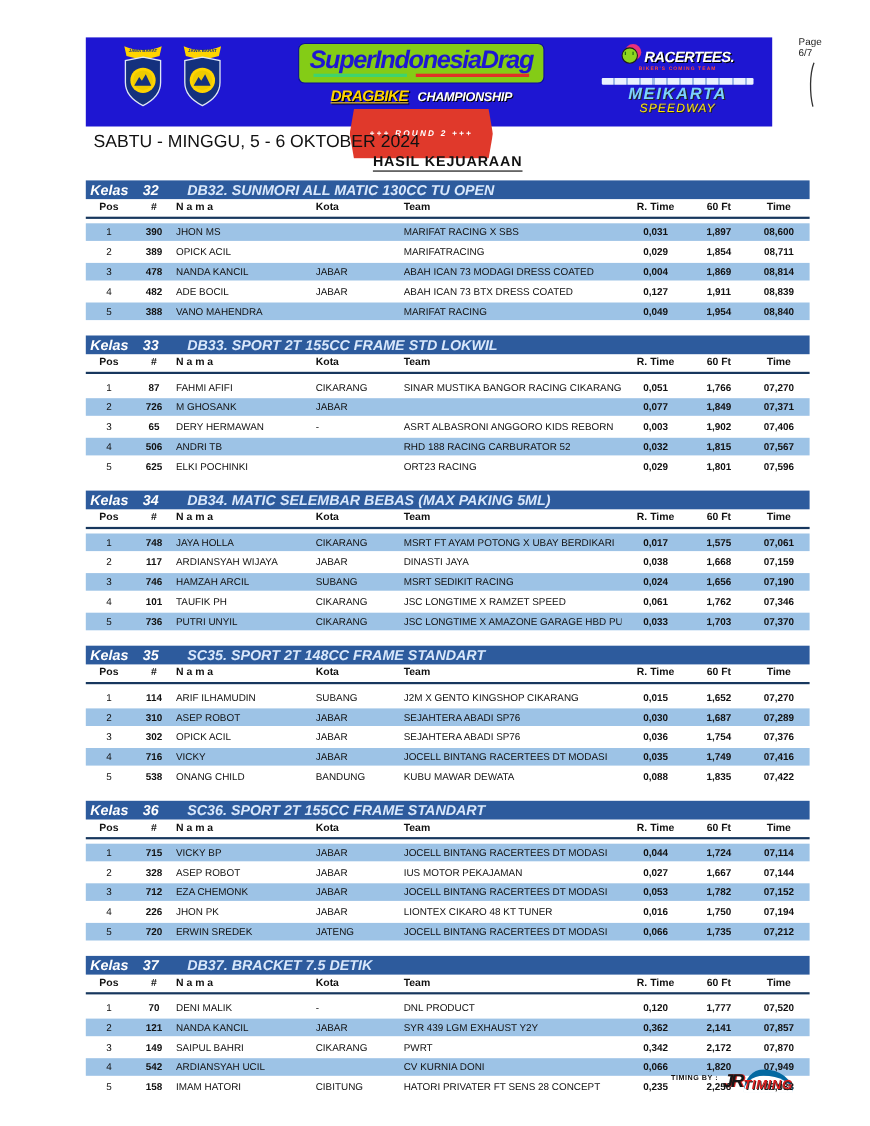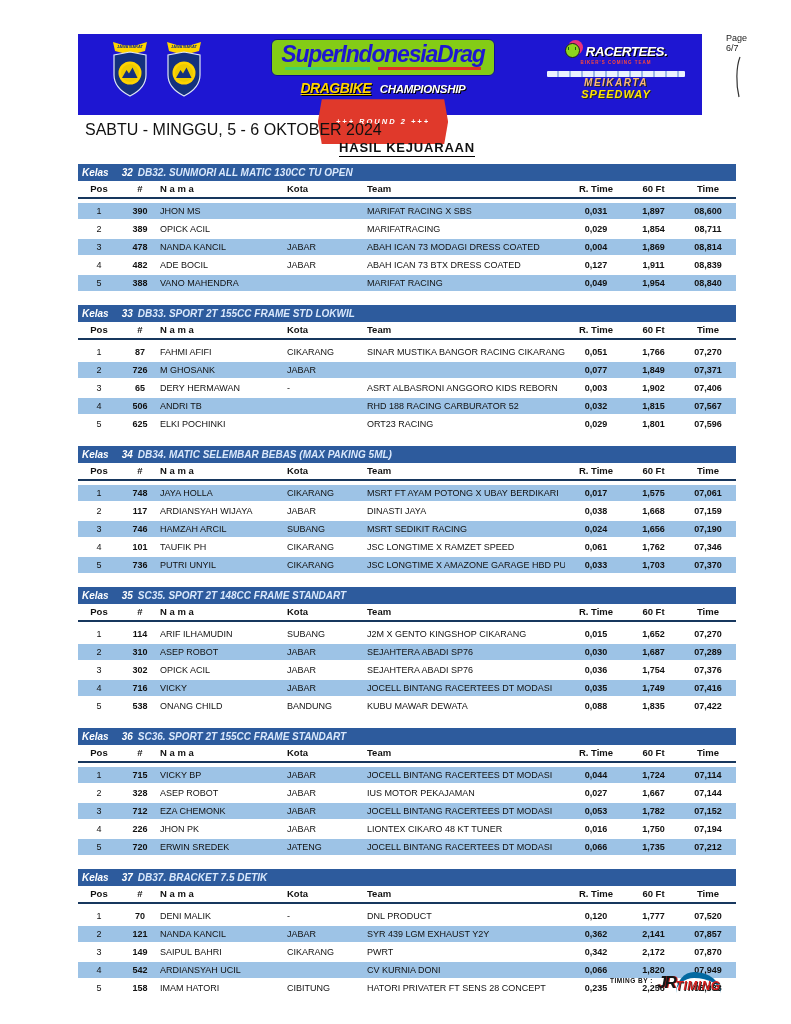--- a/index.html
+++ b/index.html
@@ -40,39 +40,39 @@
     border-radius:50%; background:#e8327c; }
   .rt-icon .face { position:absolute; left:0; top:2px; width:15px; height:15px; border-radius:50%;
     background:#8ed61e; border:1.5px solid #1c1c1c; }
   .rt-icon .eyes { position:absolute; left:3.5px; top:6px; width:8px; height:3px;
     border-left:1.5px solid #15600f; border-right:1.5px solid #15600f; }
   .rt-text { color:#fff; font-size:13.5px; font-weight:900; font-style:italic;
     letter-spacing:-0.5px; text-shadow:1.2px 1.2px 0 #000; white-space:nowrap; }
   .rt-sub { color:#ff4a3a; font-size:4.5px; font-weight:bold; letter-spacing:1px; margin-top:1px; }
   .mk-strip { margin-top:6px; width:138px; height:6px; border-radius:1px;
     background:repeating-linear-gradient(90deg,#eaf2ff 0 10px,#9db8e8 10px 12px); }
-  .mk-text { margin-top:1px; color:#fdba74; font-weight:900; font-style:italic; font-size:10px;
+  .mk-text { margin-top:1px; color:#7dd3fc; font-weight:900; font-style:italic; font-size:15px;
     letter-spacing:1.5px; text-shadow:1.2px 1.2px 0 #23252b; line-height:1; }
-  .sp-text { color:#ffe600; font-weight:700; font-style:italic; font-size:11px;
+  .sp-text { color:#ffe600; font-weight:400; font-style:italic; font-size:11px;
     letter-spacing:1px; text-shadow:1px 1px 0 #23252b; line-height:1.1; }
 
   
   .date-row { position:absolute; left:85px; top:121px; font-size:16px; font-weight:normal; }
   .main-title-wrap { position:absolute; left:78px; top:138px; width:658px; text-align:center; }
   .main-title { display:inline-block; font-size:13px; font-weight:bold; letter-spacing:0.8px;
     border-bottom:1.6px solid #000; padding-bottom:1px; }
 
   
   #tables { position:absolute; left:78px; top:164px; width:658px; }
   .rtable { margin-bottom:14px; }
   .thead { background:#2d5b9d; color:#fff; height:17px; line-height:17px; display:flex;
-    font-style:italic; font-weight:bold; font-size:10px; }
+    font-style:italic; font-weight:bold; font-size:13px; }
   .kword { margin-left:4px; }
   .knum  { margin-left:13px; }
-  .ktitle { margin-left:5px; color:#d9e8fc; white-space:nowrap; }
+  .ktitle { margin-left:26px; color:#d9e8fc; white-space:nowrap; }
   .cols, .row { display:grid;
     grid-template-columns:42px 40px 127px 80px 1fr 62px 53px 56px; align-items:center; }
   .cols { font-weight:bold; font-size:9.5px; border-bottom:2px solid #17375e;
     padding:2px 0 3px; }
   .row { height:16px; line-height:16px; font-size:9px; margin-top:2px; white-space:nowrap; }
   .cols + .row { margin-top:4px; }
   .row.hl { background:#9dc3e6; }
   .c0, .c1 { text-align:center; }
   .c2, .c3, .c4 { text-align:left; }
   .c5, .c6, .c7 { text-align:center; }

